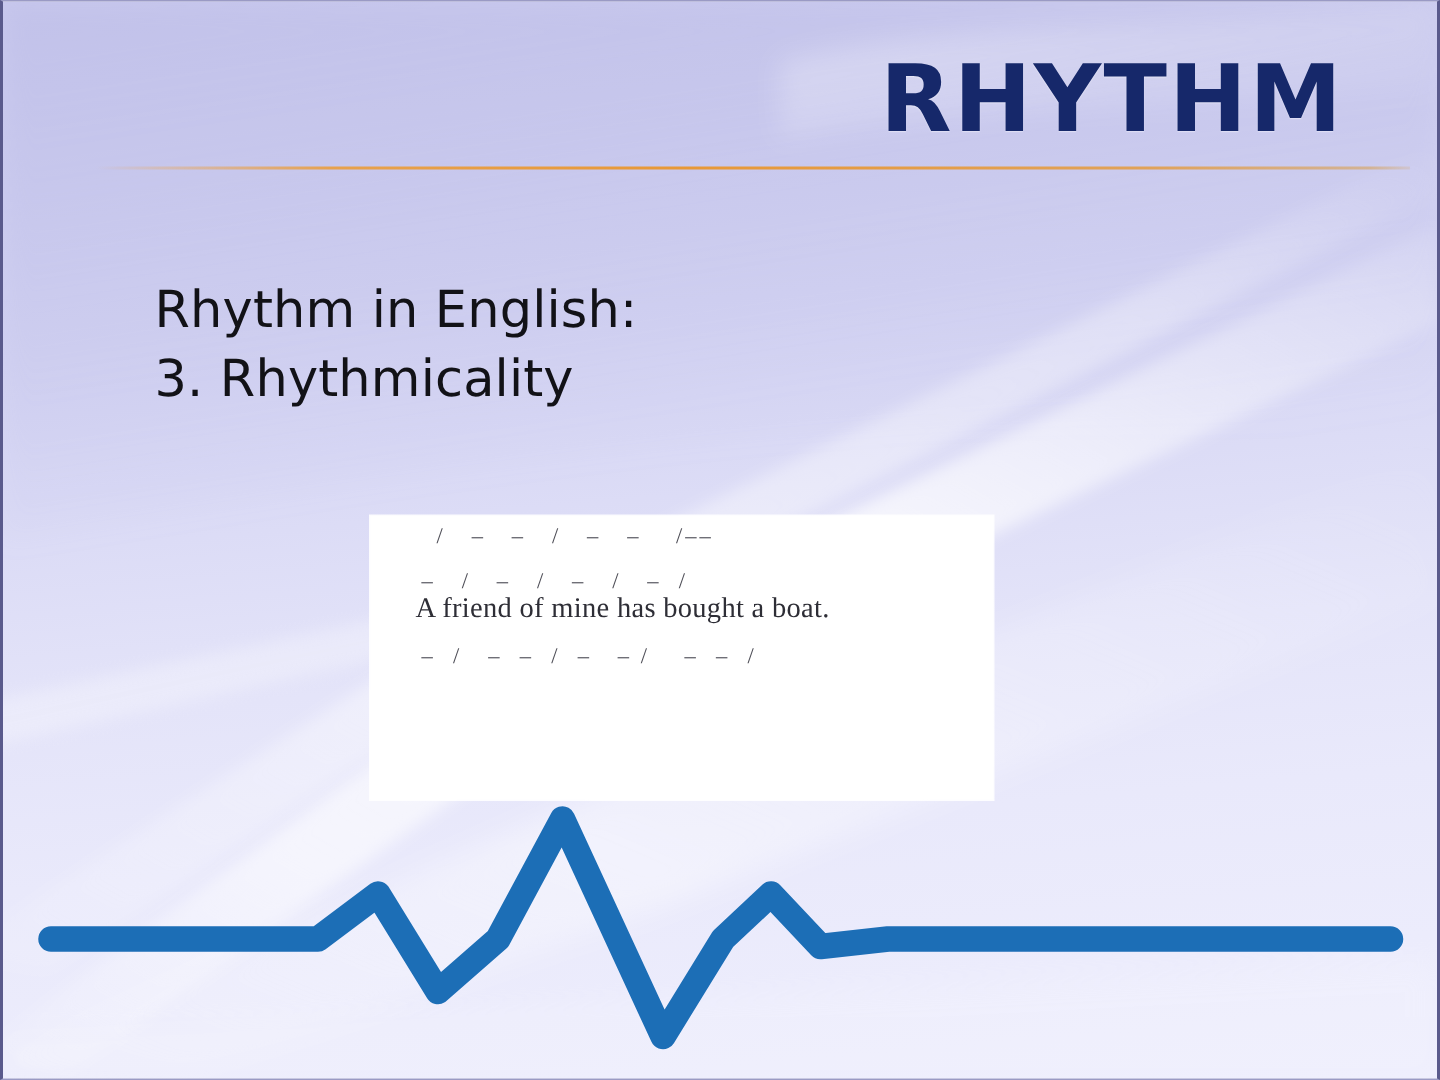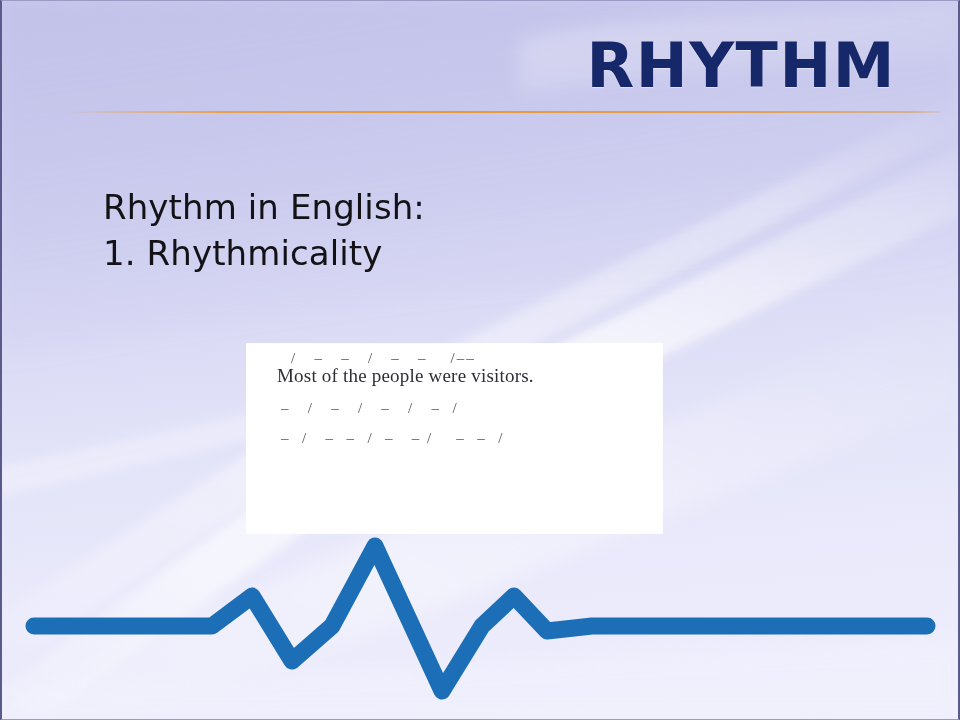--- a/index.html
+++ b/index.html
@@ -196,32 +196,32 @@
   </div>
 
   <div id="title-block">
     <h1 id="slide-title" style="color: rgb(22, 40, 106); margin-left: 24px;">RHYTHM</h1>
   </div>
 
   <div id="title-divider"></div>
 
   <div id="body-text">
     <span class="line">Rhythm in English:</span>
-    <span class="line">1. Rhythmicality</span>
+    <span class="line">3. Rhythmicality</span>
   </div>
 
   <div id="scan-panel">
 
     <div class="scan-row">
       <div class="scan-marks">/   –   –   /   –   –    /––</div>
-      <div class="scan-sentence">Most of the people were visitors.</div>
     </div>
 
     <div class="scan-row">
       <div class="scan-marks">–   /   –   /   –   /   –  /</div>
+      <div class="scan-sentence">A friend of mine has bought a boat.</div>
     </div>
 
     <div class="scan-row">
       <div class="scan-marks">–  /   –  –  /  –   – /    –  –  /</div>
     </div>
 
   </div>
 
   <div id="waveform-wrap">
     <svg width="960" height="200" viewBox="0 0 960 200" aria-hidden="true">

